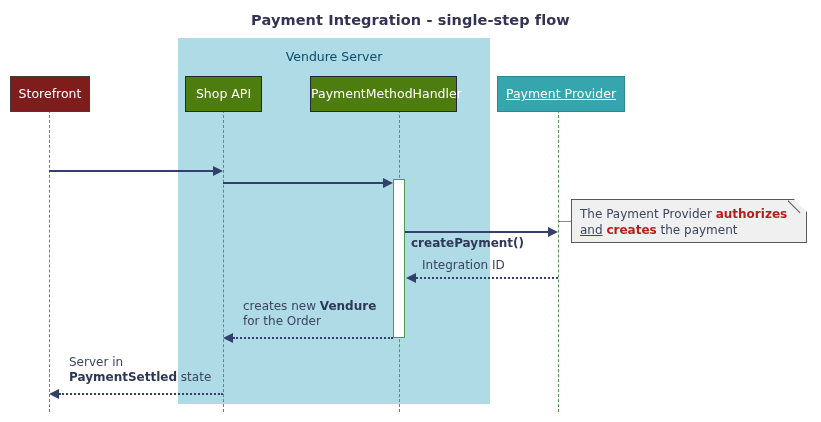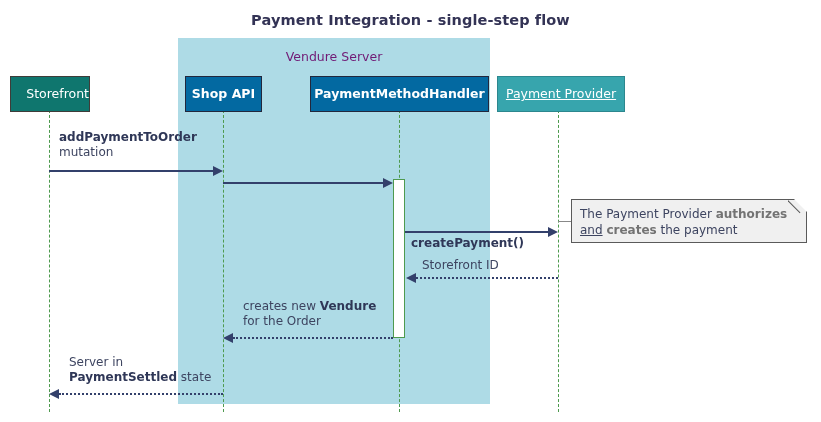--- a/index.html
+++ b/index.html
@@ -38,43 +38,43 @@
     height: 366px;
     background: #aedbe6;
   }
   #vendure-band-label {
     position: absolute;
     left: 178px;
     top: 49px;
     width: 312px;
     text-align: center;
     font-size: 12.5px;
-    color: #701a75;
+    color: #0c4a6e;
   }
   
   .lifeline {
     position: absolute;
     width: 0;
     border-left: 1px dashed #4e9a4e;
     top: 110px;
     height: 302px;
   }
   
   .participant {
     position: absolute;
     box-sizing: border-box;
     height: 36px;
     line-height: 34px;
     text-align: center;
     color: #ffffff;
     font-size: 12.5px;
     border: 1px solid #222233;
   }
-  .p-dark   { background: #0f766e; border-color: #3f3c39; text-align: right; }
-  .p-navy   { background: #0369a1; border-color: #22273c; font-weight: bold; }
+  .p-dark   { background: #7f1d1d; border-color: #3f3c39; }
+  .p-navy   { background: #4d7c0f; border-color: #22273c; }
   .p-teal   { background: #37a5ad; border-color: #2c878e; }
   
   #activation-bar {
     position: absolute;
     left: 393px;
     top: 179px;
     width: 12px;
     height: 159px;
     background: #ffffff;
     border: 1px solid #4e9a4e;
@@ -152,21 +152,21 @@
   }
   #note-text {
     position: absolute;
     left: 8px;
     top: 6px;
     width: 220px;
     font-size: 12px;
     line-height: 16px;
     color: #3d4460;
   }
-  #note-text b { font-weight: bold; color: #737373; }
+  #note-text b { font-weight: bold; color: #b91c1c; }
   #note-text u { text-decoration: underline; }
   .note-connector {
     position: absolute;
     height: 0;
     border-top: 1px solid #888888;
   }
 </style>
 </head>
 <body>
 
@@ -177,43 +177,39 @@
   <div id="vendure-band"></div>
   <div id="vendure-band-label">Vendure Server</div>
 
   <div class="lifeline" style="left:49px;"></div>
   <div class="lifeline" style="left:223px;"></div>
   <div class="lifeline" style="left:399px;"></div>
   <div class="lifeline" style="left:558px;"></div>
 
   <div class="participant p-dark" style="left:10px;  top:76px; width:80px;">Storefront</div>
   <div class="participant p-navy" style="left:185px; top:76px; width:77px;">Shop API</div>
-  <div class="participant p-navy" style="left:310px; top:76px; width:179px;">PaymentMethodHandler</div>
+  <div class="participant p-navy" style="left:310px; top:76px; width:147px;">PaymentMethodHandler</div>
   <div class="participant p-teal" style="left:497px; top:76px; width:128px;text-decoration:underline;">Payment Provider</div>
 
   <div id="activation-bar"></div>
 
-  <div class="msg-label" style="left:59px; top:130px;">
-    <b>addPaymentToOrder</b><br>
-    <span>mutation</span>
-  </div>
   <div class="arrow-line" style="left:49px; top:170px; width:164px;"></div>
   <div class="arrowhead right" style="left:213px; top:166px;"></div>
 
   <div class="arrow-line" style="left:223px; top:182px; width:160px;"></div>
   <div class="arrowhead right" style="left:383px; top:178px;"></div>
 
   <div class="msg-label" style="left:411px; top:212px;margin-top:24px;">
     <b>createPayment()</b>
   </div>
   <div class="arrow-line" style="left:405px; top:231px; width:143px;"></div>
   <div class="arrowhead right" style="left:548px; top:227px;"></div>
 
   <div class="msg-label" style="left:422px; top:258px;">
-    <span>Storefront ID</span>
+    <span>Integration ID</span>
   </div>
   <div class="arrow-line dotted" style="left:416px; top:277px; width:142px;"></div>
   <div class="arrowhead left" style="left:406px; top:273px;"></div>
 
   <div class="msg-label" style="left:243px; top:299px;">
     <span>creates new </span><b>Vendure</b><br>
     <span>for the Order</span>
   </div>
   <div class="arrow-line dotted" style="left:233px; top:337px; width:160px;"></div>
   <div class="arrowhead left" style="left:223px; top:333px;"></div>

